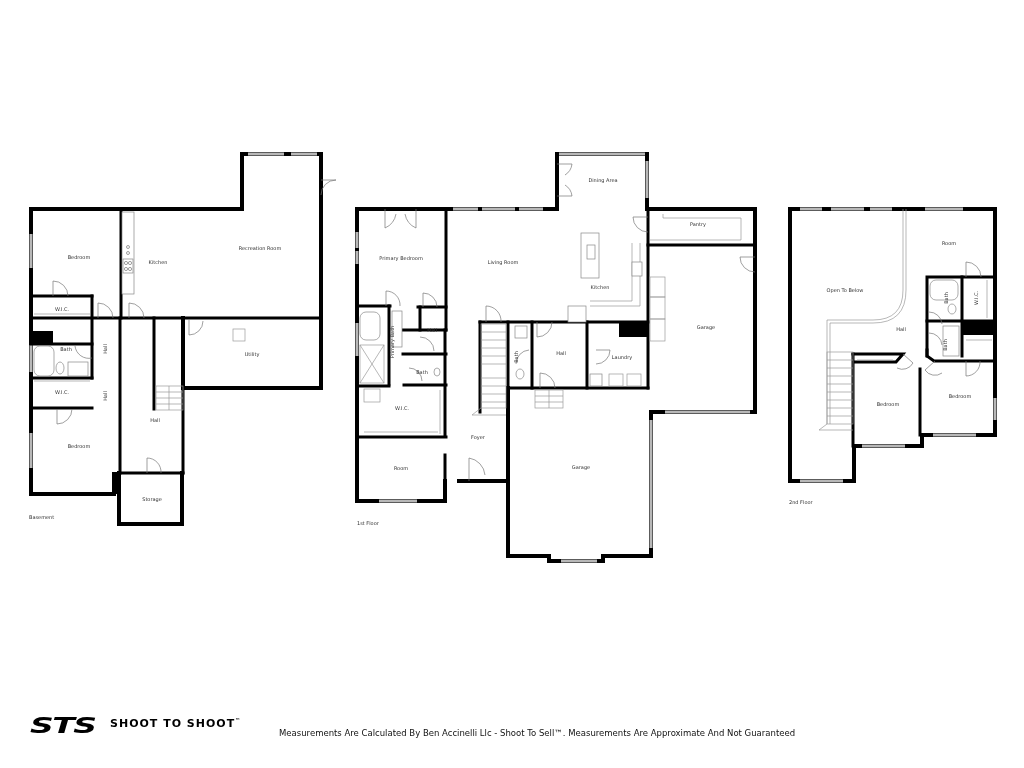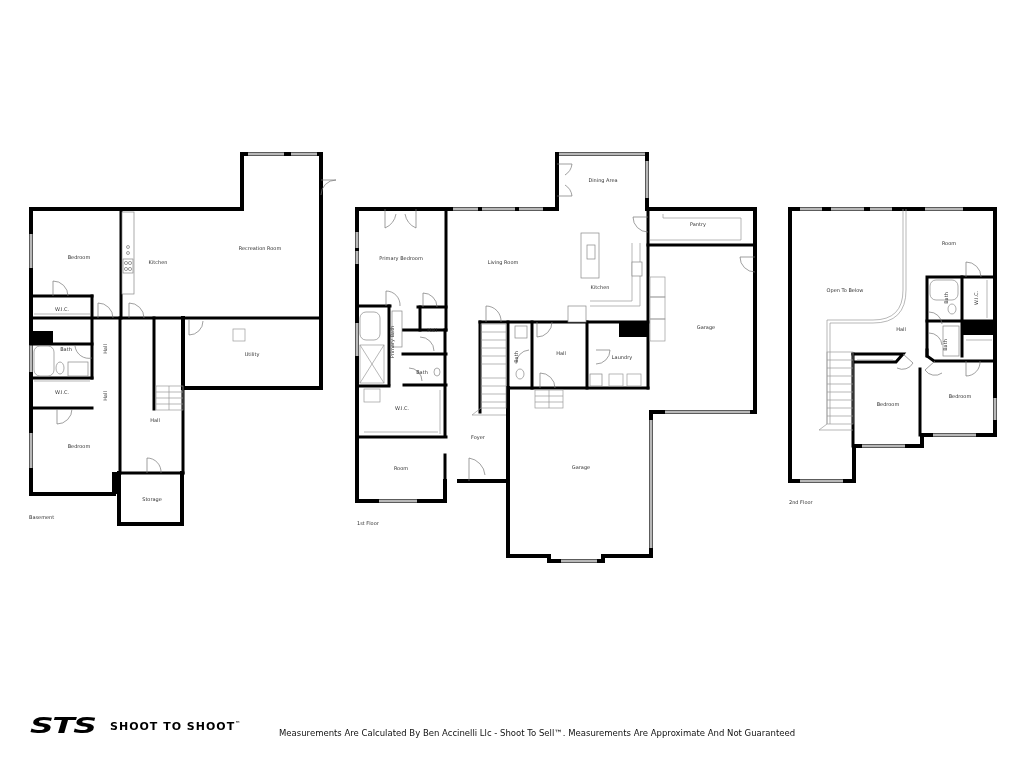--- a/index.html
+++ b/index.html
@@ -8,21 +8,21 @@
   .wall { stroke:#000; stroke-width:4; fill:none; stroke-linecap:square; }
   .iwall { stroke:#000; stroke-width:3; fill:none; stroke-linecap:square; }
   .win { stroke:#b8b8b8; stroke-width:3; fill:none; }
   .thin { stroke:#9a9a9a; stroke-width:0.7; fill:none; }
   .door { stroke:#777; stroke-width:0.7; fill:none; }
   .fix { stroke:#888; stroke-width:0.7; fill:#fff; }
   .solid { fill:#000; }
   .lbl { position:absolute; font-size:5px; color:#333; white-space:nowrap; transform:translate(-50%,-50%); font-family:"DejaVu Sans", sans-serif; }
   .lbl.v { transform:translate(-50%,-50%) rotate(-90deg); }
   .floor-lbl { position:absolute; font-size:5px; color:#333; font-family:"DejaVu Sans", sans-serif; }
-  #logo { position:absolute; left:30px; top:717px; display:flex; align-items:center; gap:10px; }
+  #logo { position:absolute; left:30px; top:717px; display:flex; align-items:flex-start; gap:10px; }
   #logo-mark { font-family:"DejaVu Sans", sans-serif; font-weight:bold; font-size:22px; font-style:italic; letter-spacing:-1px; color:#000; line-height:18px; transform:scaleX(1.5); transform-origin:left center; width:64px; }
   #logo-text { font-family:"DejaVu Sans", sans-serif; font-weight:bold; font-size:11px; letter-spacing:1px; color:#000; margin-left:6px; }
   #logo-tm { font-size:5px; vertical-align:top; }
   #disclaimer { position:absolute; left:279px; top:728px; font-size:8.5px; color:#111; font-family:"DejaVu Sans", sans-serif; white-space:nowrap; }
 </style>
 </head>
 <body>
 
 <svg id="plan" viewBox="0 0 1024 768" xmlns="http://www.w3.org/2000/svg">
 

